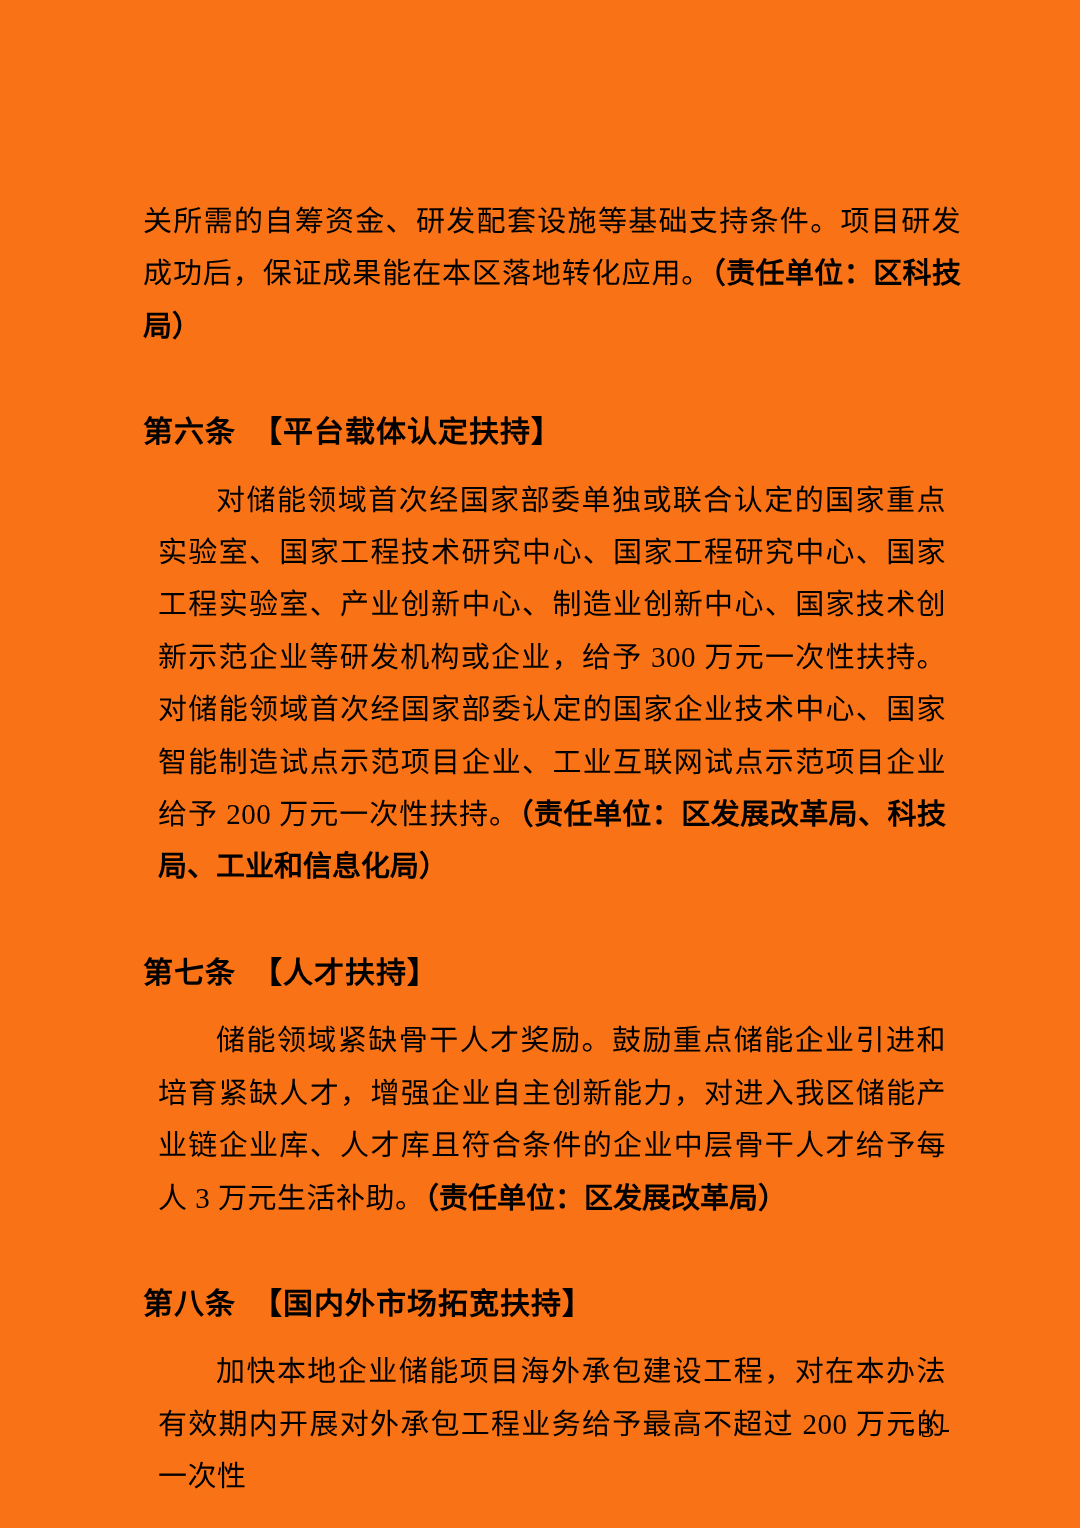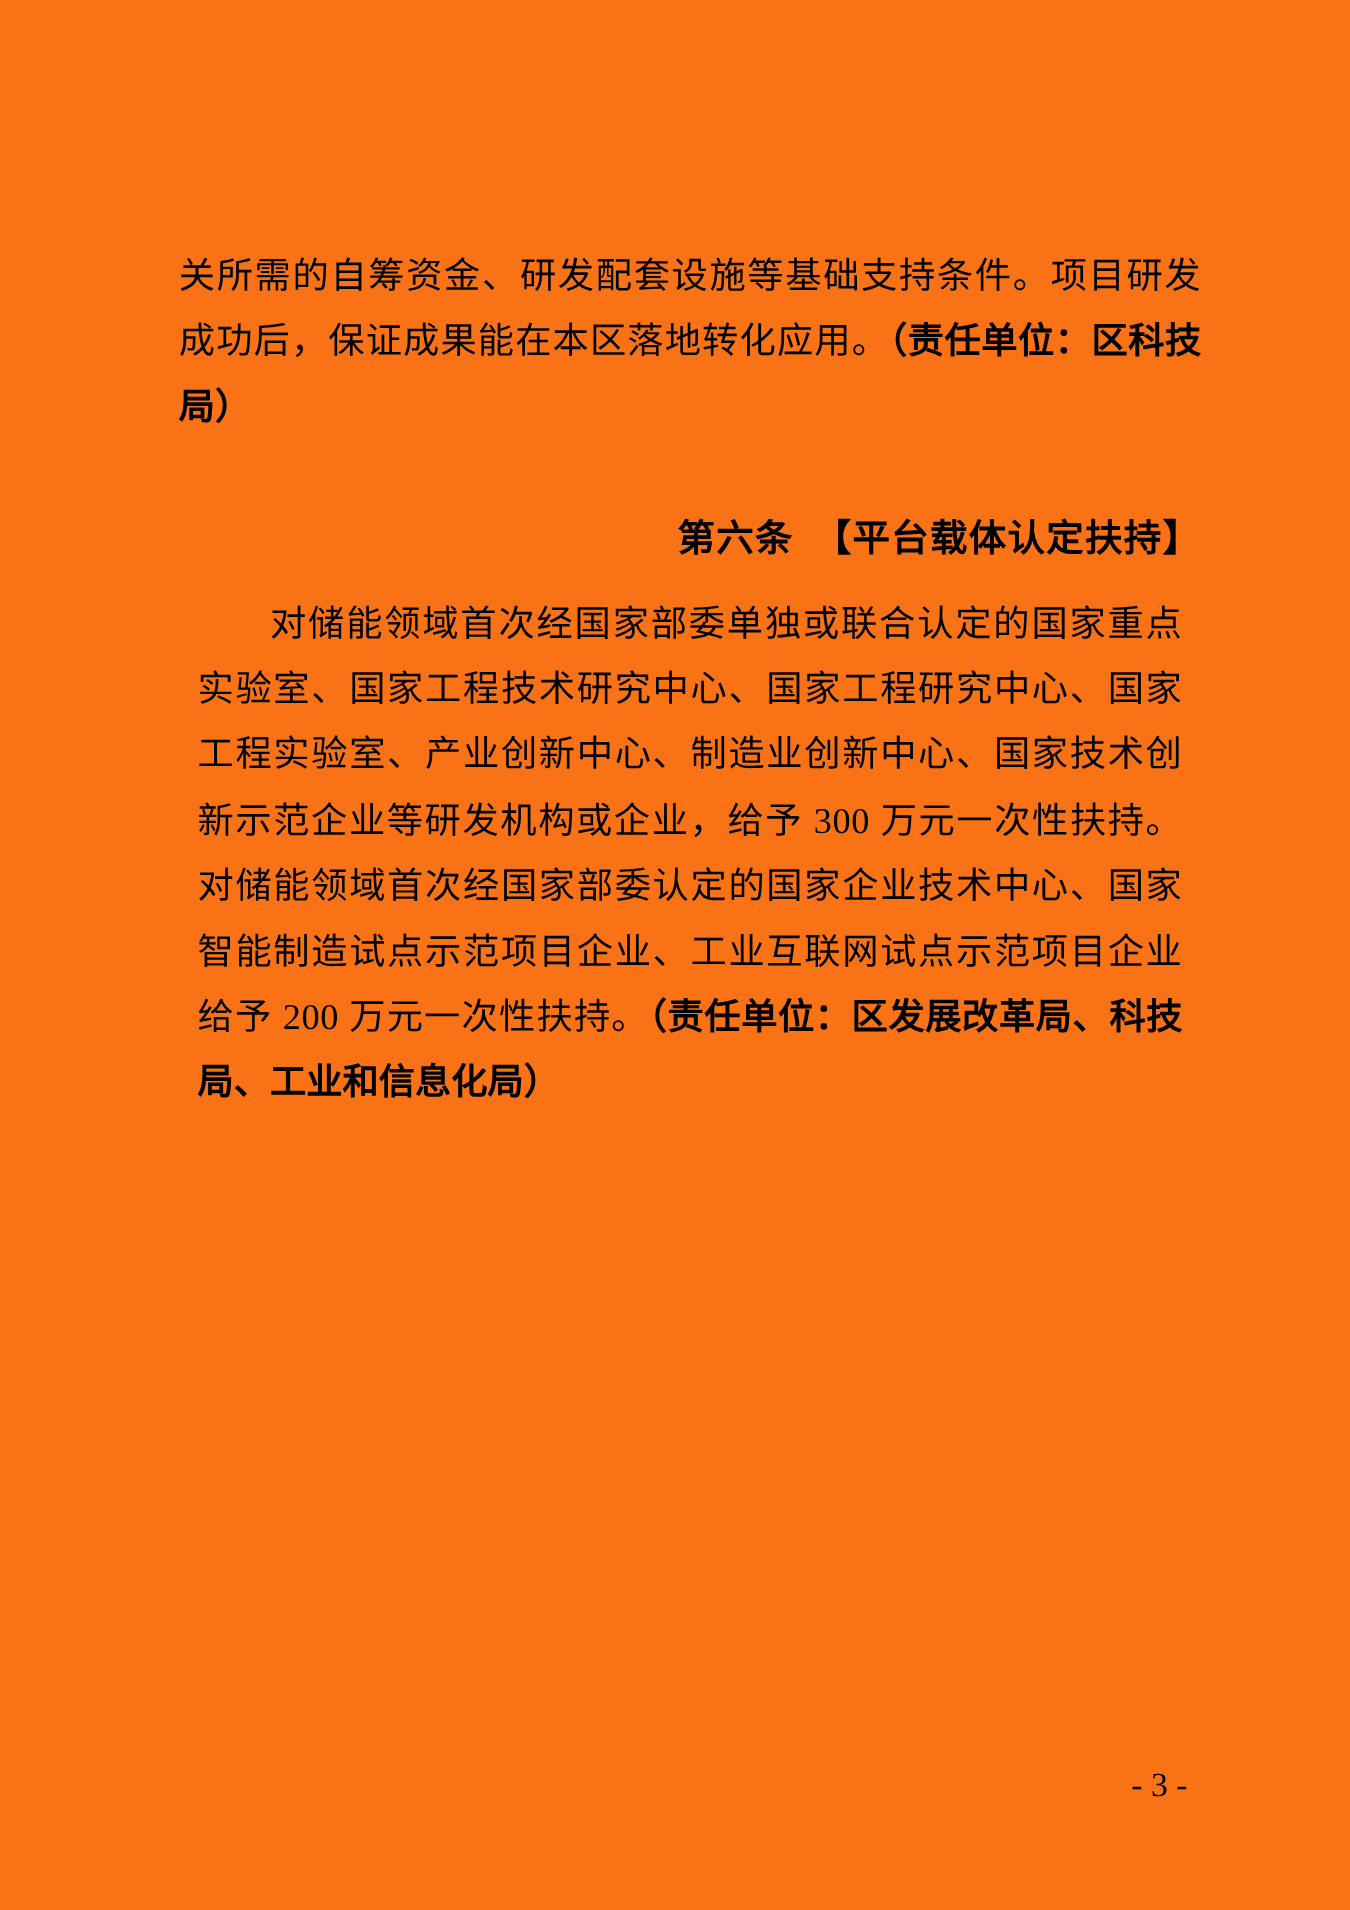--- a/index.html
+++ b/index.html
@@ -36,21 +36,21 @@
   }
   .resp {
     font-family: "Liberation Sans", "DejaVu Sans", sans-serif;
     font-weight: 700;
     letter-spacing: 0;
   }
   .article-heading {
     margin: 54px 0 0 0;
     font-size: 30px;
     line-height: 52.4px;
-    text-align: right;
+    text-align: left;
     font-weight: 700;
     font-family: "Liberation Sans", "DejaVu Sans", sans-serif;
     letter-spacing: 1px;
   }
   .article-body {
     margin: 15px;
   }
   .page-number {
     position: absolute;
     top: 1410px;
@@ -67,18 +67,26 @@
 <div class="page">
   <div class="content">
 
     <p class="para"><span>关所需的自筹资金、研发配套设施等基础支持条件。项目研发成功后，保证成果能在本区落地转化应用。</span><span class="resp">（责任单位：区科技局）</span></p>
 
     <section>
       <h2 class="article-heading">第六条　【平台载体认定扶持】</h2>
       <p class="para indent article-body"><span>对储能领域首次经国家部委单独或联合认定的国家重点实验室、国家工程技术研究中心、国家工程研究中心、国家工程实验室、产业创新中心、制造业创新中心、国家技术创新示范企业等研发机构或企业，给予 300 万元一次性扶持。对储能领域首次经国家部委认定的国家企业技术中心、国家智能制造试点示范项目企业、工业互联网试点示范项目企业给予 200 万元一次性扶持。</span><span class="resp">（责任单位：区发展改革局、科技局、工业和信息化局）</span></p>
     </section>
 
+    <section>
+      <h2 class="article-heading">第七条　【人才扶持】</h2>
+      <p class="para indent article-body"><span>储能领域紧缺骨干人才奖励。鼓励重点储能企业引进和培育紧缺人才，增强企业自主创新能力，对进入我区储能产业链企业库、人才库且符合条件的企业中层骨干人才给予每人 3 万元生活补助。</span><span class="resp">（责任单位：区发展改革局）</span></p>
+    </section>
 
+    <section>
+      <h2 class="article-heading">第八条　【国内外市场拓宽扶持】</h2>
+      <p class="para indent article-body"><span>加快本地企业储能项目海外承包建设工程，对在本办法有效期内开展对外承包工程业务给予最高不超过 200 万元的一次性</span></p>
+    </section>
 
   </div>
 
   <div class="page-number">- 3 -</div>
 </div>
 
 </body></html>

